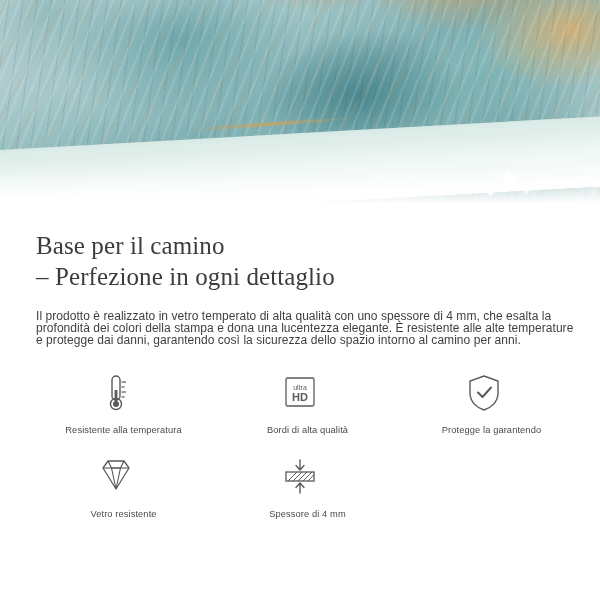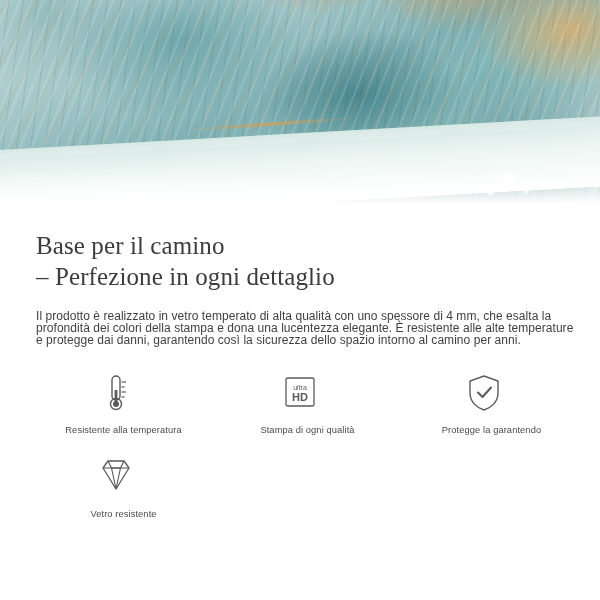--- a/index.html
+++ b/index.html
@@ -202,21 +202,21 @@
     </div>
 
     <div class="feature">
       <span class="feature-icon">
         <svg width="40" height="40" viewBox="0 0 40 40">
           <rect x="6" y="6" width="28" height="28" rx="1.5" fill="none" stroke="#5a5a5a" stroke-width="1.3"></rect>
           <text x="20" y="18" text-anchor="middle" font-family="Liberation Sans, sans-serif" font-size="7" fill="#5a5a5a">ultra</text>
           <text x="20" y="29" text-anchor="middle" font-family="Liberation Sans, sans-serif" font-size="11" font-weight="bold" fill="#5a5a5a">HD</text>
         </svg>
       </span>
-      <span class="feature-label">Stampa di ogni qualità</span>
+      <span class="feature-label">Bordi di alta qualità</span>
     </div>
 
     <div class="feature">
       <span class="feature-icon">
         <svg width="38" height="42" viewBox="0 0 38 42">
           <path d="M19 4 L33 9 V21 C33 30 26 36 19 38 C12 36 5 30 5 21 V9 Z" fill="none" stroke="#5a5a5a" stroke-width="1.4"></path>
           <path d="M13 20.5 L17.5 25 L26 15.5" fill="none" stroke="#5a5a5a" stroke-width="2" stroke-linecap="round" stroke-linejoin="round"></path>
         </svg>
       </span>
       <span class="feature-label">Protegge la garantendo</span>
@@ -229,15 +229,26 @@
           <path d="M8 12 H34" fill="none" stroke="#5a5a5a" stroke-width="1.1"></path>
           <path d="M13 5 L16.5 12 L21 33" fill="none" stroke="#5a5a5a" stroke-width="1.1"></path>
           <path d="M29 5 L25.5 12 L21 33" fill="none" stroke="#5a5a5a" stroke-width="1.1"></path>
           <path d="M16.5 12 H25.5" fill="none" stroke="#5a5a5a" stroke-width="1.1"></path>
         </svg>
       </span>
       <span class="feature-label">Vetro resistente</span>
     </div>
 
 
+    <div class="feature">
+      <span class="feature-icon">
+        <svg width="42" height="42" viewBox="0 0 42 42">
+          <path d="M21 4 V13 M17 9.5 L21 14 L25 9.5" fill="none" stroke="#5a5a5a" stroke-width="1.4" stroke-linecap="round" stroke-linejoin="round"></path>
+          <rect x="7" y="16" width="28" height="9" fill="none" stroke="#5a5a5a" stroke-width="1.3"></rect>
+          <path d="M9 25 L18 16 M14 25 L23 16 M19 25 L28 16 M24 25 L33 16 M29 25 L35 18.5" stroke="#5a5a5a" stroke-width="1"></path>
+          <path d="M21 37 V28 M17 31.5 L21 27 L25 31.5" fill="none" stroke="#5a5a5a" stroke-width="1.4" stroke-linecap="round" stroke-linejoin="round"></path>
+        </svg>
+      </span>
+      <span class="feature-label">Spessore di 4 mm</span>
+    </div>
 
   </div>
 </div>
 
 </body></html>

